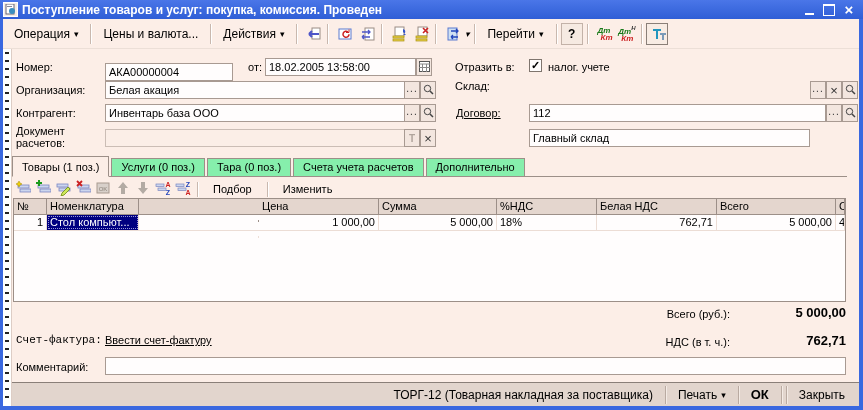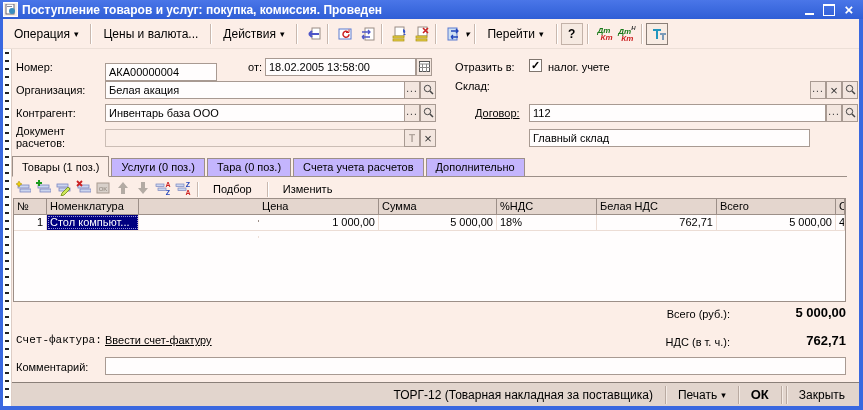--- a/index.html
+++ b/index.html
@@ -64,21 +64,21 @@
   .sq.dots::before { content:"..."; letter-spacing:1px; margin-top:-4px; }
   .sq.x::before { content:"×"; font-size:13px; }
   .sq.t-gray { color:#b0a49c; font-weight:bold; }
   .sq.t-gray::before { content:"T"; }
   .checkbox { position:absolute; width:13px; height:13px; border:1px solid #7f756e; background:#fffdfd;
     display:flex; align-items:center; justify-content:center; }
   .checkbox::before { content:"✓"; font-size:11px; font-weight:bold; }
 
   .tabs { position:absolute; left:12px; right:16px; top:156px; height:21px;
     display:flex; align-items:flex-end; border-bottom:1px solid #9c8f88; z-index:2; }
-  .tab { border:1px solid #9c8f88; border-bottom:none; background:#c4b5fd; padding:2px 9px 2px 9px;
+  .tab { border:1px solid #9c8f88; border-bottom:none; background:#86efac; padding:2px 9px 2px 9px;
     height:18px; margin-right:2px; white-space:nowrap; font-size:11px; }
   .tab.active { background:#fceee7; height:21px; padding-top:4px; margin-bottom:-1px;
     border-bottom:1px solid #fceee7; }
 
   .gridbar { position:absolute; left:14px; top:180px; height:18px; display:flex; align-items:center; gap:2px; }
   .gbtn { width:18px; height:17px; display:flex; align-items:center; justify-content:center; padding:0; }
   .flatbtn { padding:1px 9px; font-size:11px; white-space:nowrap; }
   .gsep { width:1px; height:15px; background:#c9b8ae; box-shadow:1px 0 0 #fff; margin:0 3px; }
 
   .table { position:absolute; left:13px; top:198px; width:833px; height:104px;
@@ -223,21 +223,21 @@
             <path d="M2 4h8M6 4v9" stroke="#2196be" stroke-width="2" fill="none"></path>
             <path d="M9 8h6M12 8v6" stroke="#7a9ab8" stroke-width="2" fill="none"></path>
           </svg>
         </span>
     </button>
   </div>
 
   <div class="grip"></div>
 
   <span class="lbl" style="left:16px; top:61px;">Номер:</span>
-  <input class="inp" style="left: 105px; top: 63px; width: 112px;" value="АКА00000004">
+  <input class="inp" style="left: 105px; top: 63px; width: 128px;" value="АКА00000004">
   <span class="lbl" style="left:248px; top:61px;">от:</span>
   <input class="inp" style="left: 265px; top: 58px; width: 151px;" value="18.02.2005 13:58:00">
   <button class="sq" style="left:416px; top:58px;">
     <span><svg width="11" height="11">
           <rect x="0.5" y="0.5" width="10" height="10" fill="#fff" stroke="#555"></rect>
           <path d="M0 3h11M3.5 3v8M7.5 3v8M0 6.5h11" stroke="#888" stroke-width="1"></path>
         </svg></span>
   </button>
 
   <span class="lbl" style="left:16px; top:84px;">Организация:</span>
@@ -273,21 +273,21 @@
   <input class="inp" style="left: 529px; top: 81px; width: 281px; margin-top: 48px;" value="Главный склад">
   <button class="sq dots" style="left:810px; top:81px;"></button>
   <button class="sq x" style="left:826px; top:81px;"></button>
   <button class="sq" style="left:842px; top:81px;">
     <span><svg width="11" height="11">
           <circle cx="4.5" cy="4.5" r="3.2" fill="none" stroke="#444"></circle>
           <path d="M7 7l3 3" stroke="#444" stroke-width="1.5"></path>
         </svg></span>
   </button>
 
-  <span class="lbl" style="left:475px; top:107px;text-decoration:underline;">Договор:</span>
+  <span class="lbl" style="left:456px; top:107px;text-decoration:underline;">Договор:</span>
   <input class="inp" style="left: 529px; top: 104px; width: 297px;" value="112">
   <button class="sq dots" style="left:826px; top:104px;"></button>
   <button class="sq" style="left:842px; top:104px;">
     <span><svg width="11" height="11">
           <circle cx="4.5" cy="4.5" r="3.2" fill="none" stroke="#444"></circle>
           <path d="M7 7l3 3" stroke="#444" stroke-width="1.5"></path>
         </svg></span>
   </button>
 
   <div class="tabs">

